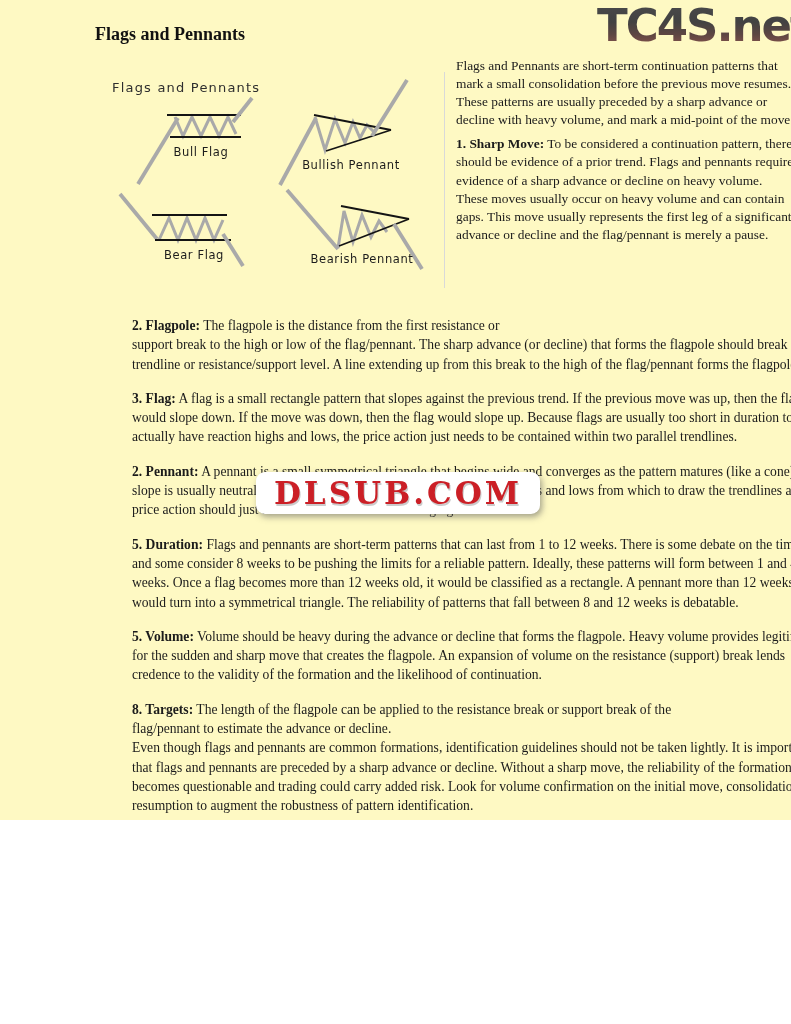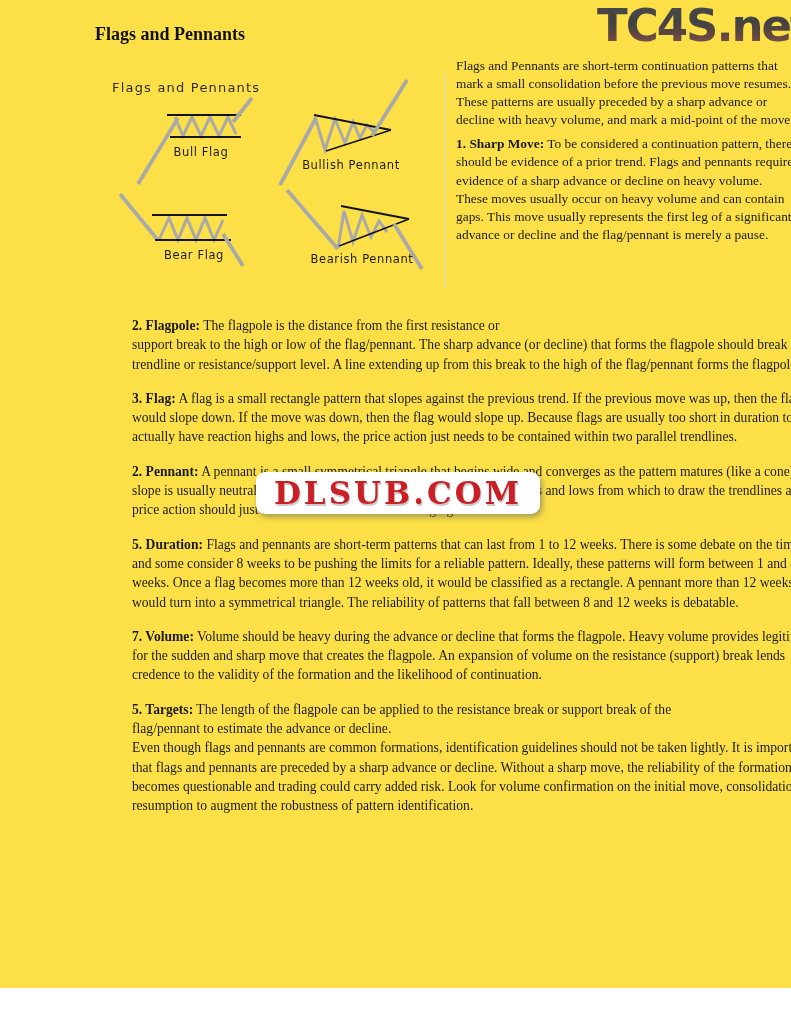--- a/index.html
+++ b/index.html
@@ -1,16 +1,16 @@
 <!DOCTYPE html>
 <html><head>
 <meta charset="utf-8">
 <style>
   html,body{margin:0;padding:0;background:#fff;}
-  .page{position:relative;width:791px;height:988px;background:#fde047;overflow:hidden;
+  .page{position:relative;width:791px;height:820px;background:#fef9c3;overflow:hidden;
         font-family:"Liberation Serif",serif;color:#1b1b1b;}
 
   .page-title{position:absolute;left:95px;top:24px;margin:0;font-size:18px;font-weight:bold;
         font-family:"Liberation Serif",serif;color:#111;}
 
   .tc4s-logo{position:absolute;left:597px;top:3px;font-family:"DejaVu Sans",sans-serif;
         font-weight:bold;font-size:45px;line-height:1;letter-spacing:-2px;
         background:linear-gradient(to bottom,#4a4a4a 0%,#424242 42%,#5d4642 70%,#8c564e 100%);
         -webkit-background-clip:text;background-clip:text;color:transparent;cursor:pointer;}
 
@@ -96,22 +96,22 @@
     <p><span>Flags and Pennants are short-term continuation patterns that mark a small consolidation before the previous move resumes. These patterns are usually preceded by a sharp advance or decline with heavy volume, and mark a mid-point of the move.</span></p>
     <p><b>1. Sharp Move:</b> <span>To be considered a continuation pattern, there should be evidence of a prior trend. Flags and pennants require evidence of a sharp advance or decline on heavy volume. These moves usually occur on heavy volume and can contain gaps. This move usually represents the first leg of a significant advance or decline and the flag/pennant is merely a pause.</span></p>
   </div>
 
   <div class="body-text">
     <p class="sec"><b>2. Flagpole:</b> <span class="st">The flagpole is the distance from the first resistance or
 support break to the high or low of the flag/pennant. The sharp advance (or decline) that forms the flagpole should break a trendline or resistance/support level. A line extending up from this break to the high of the flag/pennant forms the flagpole.</span></p>
     <p class="sec"><b>3. Flag:</b> <span class="st">A flag is a small rectangle pattern that slopes against the previous trend. If the previous move was up, then the flag would slope down. If the move was down, then the flag would slope up. Because flags are usually too short in duration to actually have reaction highs and lows, the price action just needs to be contained within two parallel trendlines.</span></p>
     <p class="sec"><b>2. Pennant:</b> <span class="st">A pennant is a small symmetrical triangle that begins wide and converges as the pattern matures (like a cone). The slope is usually neutral. Sometimes there will not be specific reaction highs and lows from which to draw the trendlines and the price action should just be contained within the converging trendlines.</span></p>
     <p class="sec"><b>5. Duration:</b> <span class="st">Flags and pennants are short-term patterns that can last from 1 to 12 weeks. There is some debate on the timeframe and some consider 8 weeks to be pushing the limits for a reliable pattern. Ideally, these patterns will form between 1 and 4 weeks. Once a flag becomes more than 12 weeks old, it would be classified as a rectangle. A pennant more than 12 weeks old would turn into a symmetrical triangle. The reliability of patterns that fall between 8 and 12 weeks is debatable.</span></p>
-    <p class="sec"><b>7. Volume:</b> <span class="st">Volume should be heavy during the advance or decline that forms the flagpole. Heavy volume provides legitimacy for the sudden and sharp move that creates the flagpole. An expansion of volume on the resistance (support) break lends credence to the validity of the formation and the likelihood of continuation.</span></p>
-    <p class="sec"><b>5. Targets:</b> <span class="st">The length of the flagpole can be applied to the resistance break or support break of the
+    <p class="sec"><b>5. Volume:</b> <span class="st">Volume should be heavy during the advance or decline that forms the flagpole. Heavy volume provides legitimacy for the sudden and sharp move that creates the flagpole. An expansion of volume on the resistance (support) break lends credence to the validity of the formation and the likelihood of continuation.</span></p>
+    <p class="sec"><b>8. Targets:</b> <span class="st">The length of the flagpole can be applied to the resistance break or support break of the
 flag/pennant to estimate the advance or decline.
 Even though flags and pennants are common formations, identification guidelines should not be taken lightly. It is important that flags and pennants are preceded by a sharp advance or decline. Without a sharp move, the reliability of the formation becomes questionable and trading could carry added risk. Look for volume confirmation on the initial move, consolidation and resumption to augment the robustness of pattern identification.</span></p>
   </div>
 
   <div class="wm-pill">
     <span class="wm-text">DLSUB.COM</span>
   </div>
 
 
 </div>

